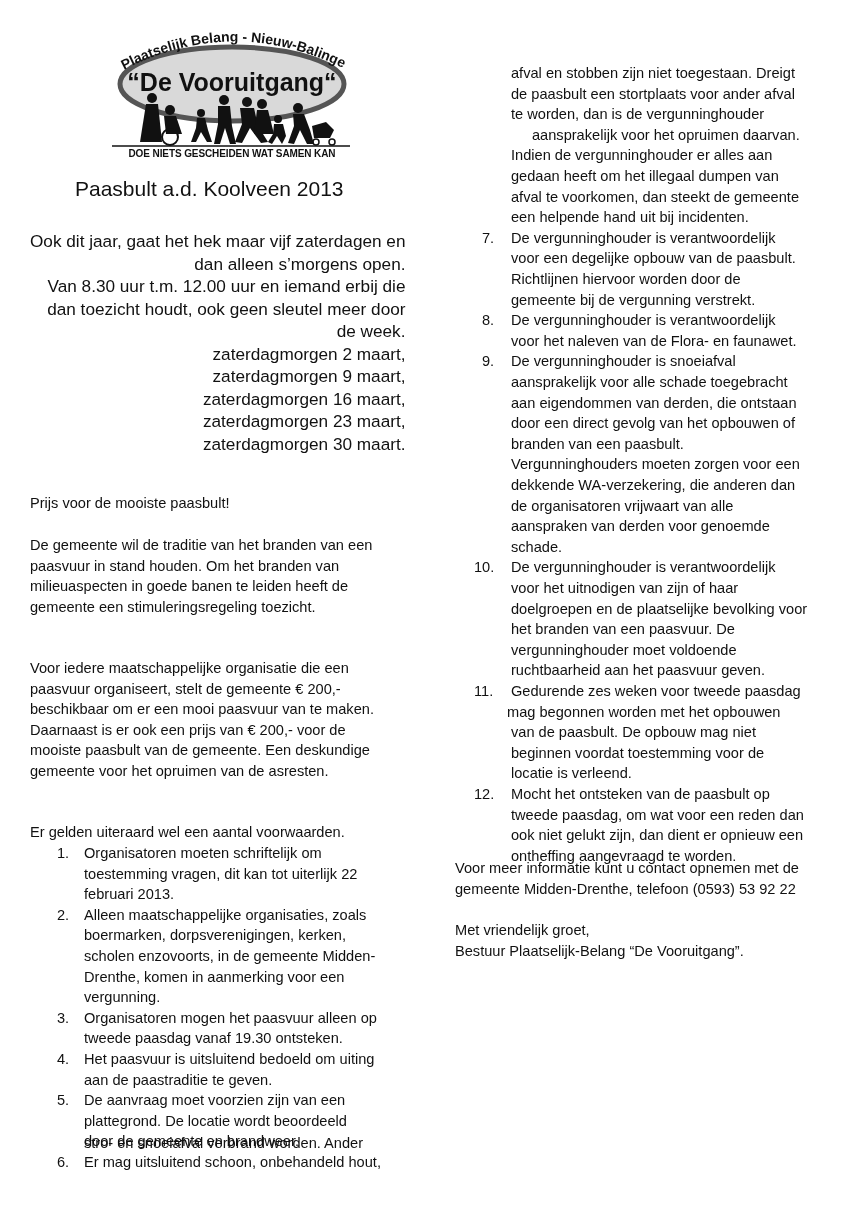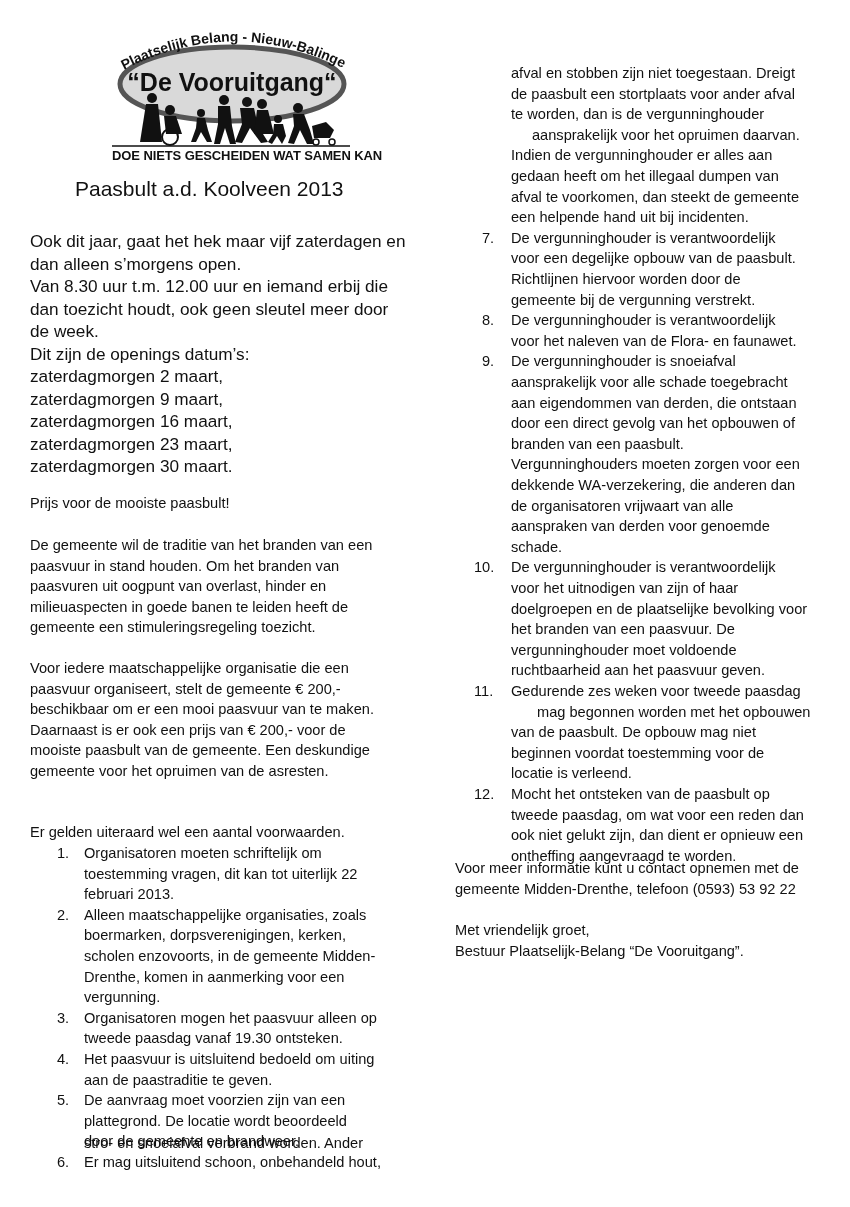--- a/index.html
+++ b/index.html
@@ -1,20 +1,20 @@
 <!DOCTYPE html>
 <html><head>
   <meta charset="utf-8">
   <style>
     html, body { margin: 0; padding: 0; background: #ffffff; }
     body { width: 850px; height: 1207px; position: relative; overflow: hidden; color: #111111; font-family: "Liberation Sans", sans-serif; }
     .logo { position: absolute; left: 112px; top: 22px; width: 240px; height: 128px; }
     .title { position: absolute; left: 75px; top: 177px; font-size: 21px; white-space: nowrap; color:#111; }
     .intro { position: absolute; left: 30px; top: 230px; font-size: 17.2px; line-height: 22.5px; }
-    .intro .ln { display:block; white-space: nowrap; }
+    .intro .ln { display:block; white-space: nowrap; text-align: right; }
     .small { font-size: 14.6px; line-height: 20.6px; }
     .para { position: absolute; white-space: nowrap; }
     .para .ln { display:block; }
   </style>
 </head>
 <body>
 
 <div class="logo">
   <svg width="240" height="128" viewBox="0 0 240 128">
     <defs>
@@ -52,45 +52,43 @@
 
       <circle cx="186" cy="86" r="5"></circle>
       <path d="M181 92 L192 92 L198 108 L202 122 L195 122 L188 108 L182 122 L176 121 L182 104 Z"></path>
 
       <path d="M200 104 L214 100 L222 108 L218 116 L202 116 Z"></path>
       <circle cx="204" cy="120" r="3" fill="none" stroke="#111" stroke-width="1.5"></circle>
       <circle cx="220" cy="120" r="3" fill="none" stroke="#111" stroke-width="1.5"></circle>
     </g>
     <line x1="0" y1="124" x2="238" y2="124" stroke="#111" stroke-width="1.5"></line>
   </svg>
-  <div style="position:absolute;left:0;top:126px;width:240px;text-align:center;font-weight:bold;font-size:13px;letter-spacing:-0.1px;white-space:nowrap;color:#111;">DOE NIETS GESCHEIDEN WAT SAMEN KAN</div>
+  <div style="position:absolute;left:0;top:126px;width:240px;text-align:center;font-weight:bold;font-size:10px;letter-spacing:-0.1px;white-space:nowrap;color:#111;">DOE NIETS GESCHEIDEN WAT SAMEN KAN</div>
 </div>
 
 <div class="title">Paasbult a.d. Koolveen 2013</div>
 
 <div class="intro" id="intro">
     <span class="ln">Ook dit jaar, gaat het hek maar vijf zaterdagen en</span>
     <span class="ln">dan alleen s’morgens open.</span>
     <span class="ln">Van 8.30 uur t.m. 12.00 uur en iemand erbij die</span>
     <span class="ln">dan toezicht houdt, ook geen sleutel meer door</span>
     <span class="ln">de week.</span>
-    <span class="ln">Dit zijn de openings datum’s:</span>
     <span class="ln">zaterdagmorgen 2 maart,</span>
     <span class="ln">zaterdagmorgen 9 maart,</span>
     <span class="ln">zaterdagmorgen 16 maart,</span>
     <span class="ln">zaterdagmorgen 23 maart,</span>
     <span class="ln">zaterdagmorgen 30 maart.</span>
   </div>
 
 <div class="para small" style="left:30px;top:493px;">Prijs voor de mooiste paasbult!</div>
 
 <div class="para small" id="p-tradition" style="left:30px;top:535px;">
     <span class="ln">De gemeente wil de traditie van het branden van een</span>
     <span class="ln">paasvuur in stand houden.  Om het branden  van</span>
-    <span class="ln">paasvuren uit oogpunt van overlast, hinder en</span>
     <span class="ln">milieuaspecten in goede banen te leiden heeft de</span>
     <span class="ln">gemeente een stimuleringsregeling  toezicht.</span>
   </div>
 
 <div class="para small" id="p-prize" style="left:30px;top:658px;">
     <span class="ln">Voor iedere maatschappelijke organisatie die een</span>
     <span class="ln">paasvuur organiseert, stelt de gemeente € 200,-</span>
     <span class="ln">beschikbaar om er een mooi paasvuur van te maken.</span>
     <span class="ln">Daarnaast is er ook een prijs van € 200,- voor de</span>
     <span class="ln">mooiste paasbult van de gemeente.  Een deskundige</span>
@@ -173,21 +171,21 @@
       <div class="para small" style="left: 511px; top: 557.4px;">De vergunninghouder  is verantwoordelijk</div>
       <div class="para small" style="left: 511px; top: 578px;">voor het uitnodigen van zijn of haar</div>
       <div class="para small" style="left: 511px; top: 598.6px;">doelgroepen en de plaatselijke bevolking voor</div>
       <div class="para small" style="left: 511px; top: 619.2px;">het branden  van een paasvuur.  De</div>
       <div class="para small" style="left: 511px; top: 639.8px;">vergunninghouder  moet voldoende</div>
       <div class="para small" style="left: 511px; top: 660.4px;">ruchtbaarheid  aan het paasvuur  geven.</div>
     </div>
     <div>
       <div class="para small" style="left: 474px; top: 681px;">11.</div>
       <div class="para small" style="left: 511px; top: 681px;">Gedurende  zes weken voor tweede paasdag</div>
-      <div class="para small" style="left: 537px; top: 701.6px; text-align: center;">mag begonnen worden met het opbouwen</div>
+      <div class="para small" style="left: 507px; top: 701.6px; text-align: center;">mag begonnen worden met het opbouwen</div>
       <div class="para small" style="left: 511px; top: 722.2px;">van de paasbult.  De opbouw mag niet</div>
       <div class="para small" style="left: 511px; top: 742.8px;">beginnen voordat toestemming voor de</div>
       <div class="para small" style="left: 511px; top: 763.4px;">locatie is verleend.</div>
     </div>
     <div>
       <div class="para small" style="left: 474px; top: 784px;">12.</div>
       <div class="para small" style="left: 511px; top: 784px;">Mocht het ontsteken van de paasbult op</div>
       <div class="para small" style="left: 511px; top: 804.6px;">tweede paasdag, om wat voor een reden dan</div>
       <div class="para small" style="left: 511px; top: 825.2px;">ook niet gelukt zijn,  dan dient er opnieuw een</div>
       <div class="para small" style="left: 511px; top: 845.8px;">ontheffing aangevraagd te worden.</div>

